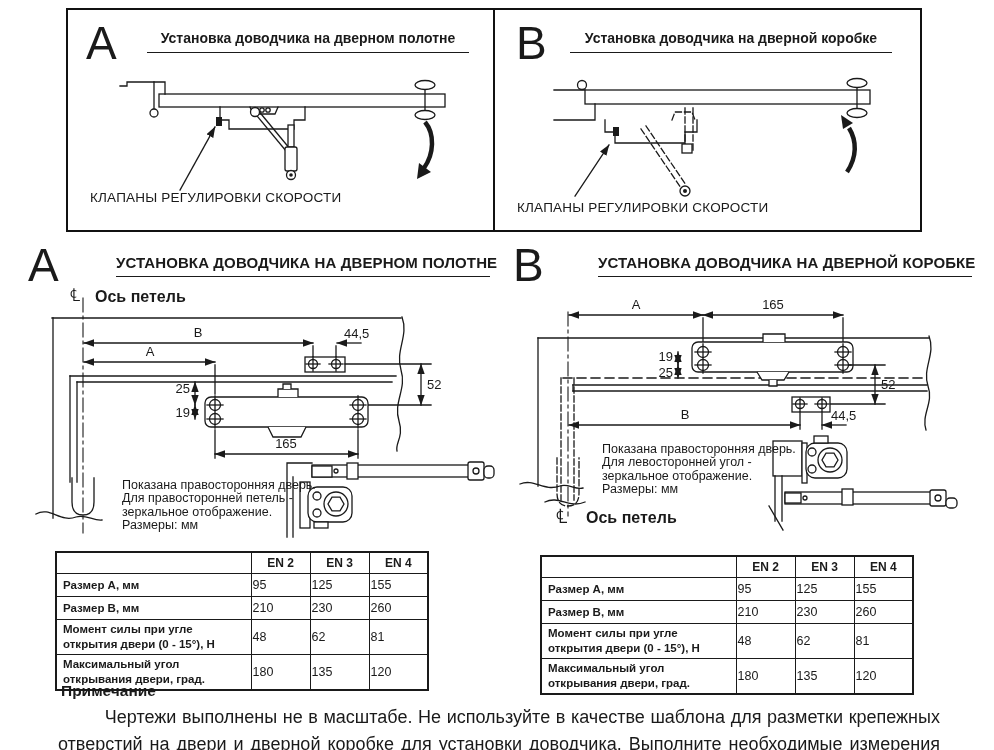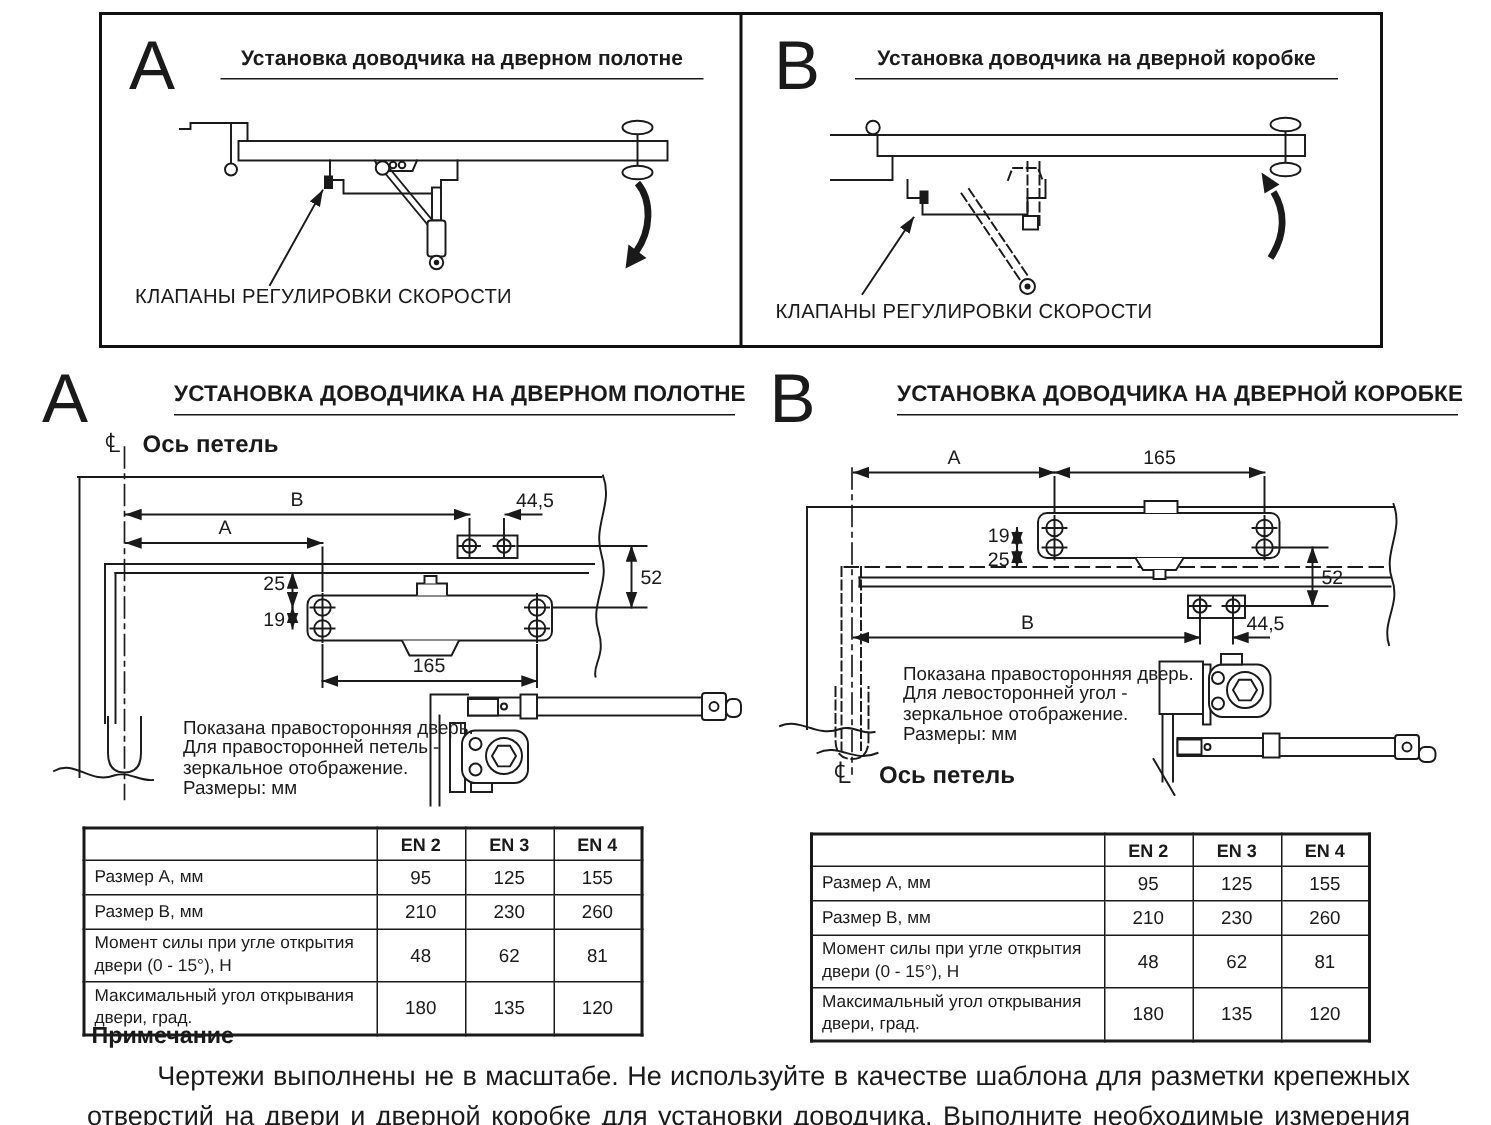--- a/index.html
+++ b/index.html
@@ -24,23 +24,23 @@
                border-bottom:1.6px solid #1a1a1a;padding-bottom:6px}
   .caption{position:absolute;font-size:13.5px;letter-spacing:.2px;white-space:nowrap}
   .sec-title{position:absolute;font-size:15px;font-weight:bold;text-align:center;
              border-bottom:1.6px solid #1a1a1a;padding-bottom:5px;letter-spacing:.1px;white-space:nowrap}
   .axis-label{position:absolute;font-weight:bold;font-size:16px;white-space:nowrap}
   .cl-symbol{position:absolute;font-size:18px;line-height:1}
   .note{position:absolute;font-size:12.5px;line-height:13.4px;white-space:nowrap}
   table.spec{position:absolute;border-collapse:collapse;table-layout:fixed;width:372px;
              border:2px solid #1a1a1a}
   table.spec td{border:1.2px solid #1a1a1a;vertical-align:middle}
-  td.lbl{font-weight:normal;font-size:11.5px;padding:2px 4px 2px 6px;line-height:1.3}
+  td.lbl{font-weight:bold;font-size:11.5px;padding:2px 4px 2px 6px;line-height:1.3}
   td.hdr{font-weight:bold;font-size:12px;text-align:center;height:18px}
-  td.val{font-size:12.5px;text-align:center}
+  td.val{font-size:12.5px;}
   tr.r1 td{height:18px} tr.r2 td{height:18px} tr.r3 td{height:30px} tr.r4 td{height:30px}
   .fn-head{position:absolute;font-size:15.5px;font-weight:bold}
   .fn-text{position:absolute;width:882px;font-size:18px;line-height:1.5;
            text-align:justify;text-indent:2.6em}
 </style>
 </head>
 <body>
 
 <div class="page">
 

